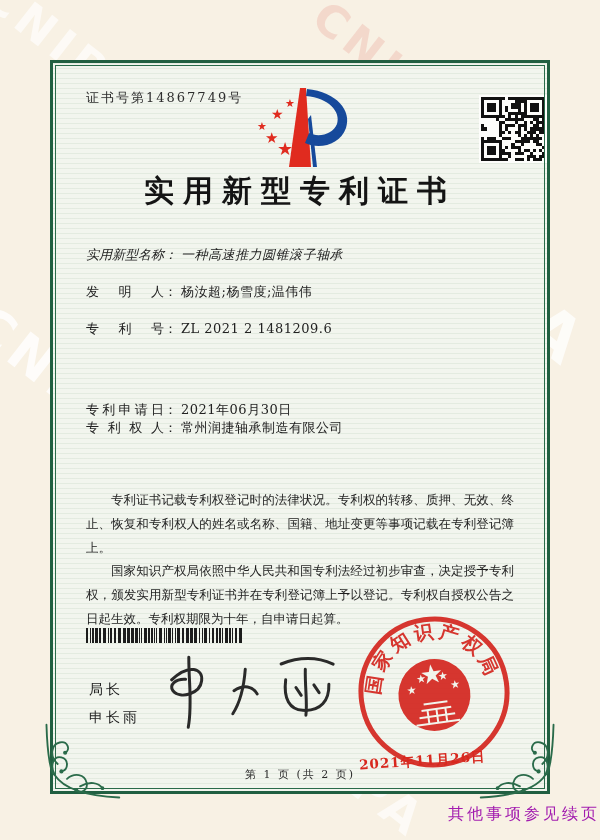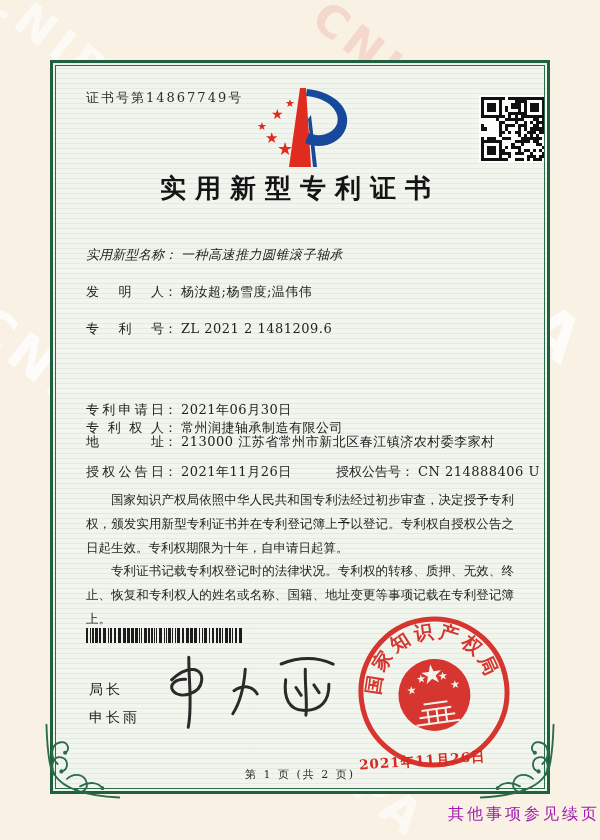--- a/index.html
+++ b/index.html
@@ -24,21 +24,21 @@
 
   .orn{position:absolute;width:84px;height:84px;z-index:3;}
   .orn-bl{left:-14px;bottom:-14px;}
   .orn-br{right:-14px;bottom:-14px;transform:scaleX(-1);}
 
   
   .cert-no{position:absolute;left:33px;top:26px;font-size:13px;letter-spacing:2px;color:#2e2e2e;}
   .logo{position:absolute;left:198px;top:22px;width:104px;height:86px;}
   .qr{position:absolute;left:426px;top:32px;width:64px;height:64px;background:#fdfdfb;padding:2px;}
   .qr svg{width:100%;height:100%;display:block;}
-  .title{position:absolute;left:0;right:0;top:108px;text-align:center;font-size:26px;
+  .title{position:absolute;left:0;right:0;top:108px;text-align:center;font-size:30px;
          font-weight:bold;letter-spacing:9px;color:#141414;}
 
   
   .frow{position:absolute;left:33px;right:33px;font-size:13px;color:#262626;white-space:nowrap;}
   .flabel{display:inline-block;width:78px;text-align:justify;text-align-last:justify;
           vertical-align:top;color:#222;}
   .fcolon{display:inline-block;margin-right:4px;color:#222;}
   .fvalue{color:#222;letter-spacing:0.5px;}
   .r0{top:183px;font-style:italic;} .r1{top:220px;} .r2{top:257px;} .r3{top:294px;margin-top:44px;}
   .r4{top:332px;margin-top:24px;} .r5{top:370px;} .r6{top:400px;}
@@ -386,35 +386,24 @@
     </div>
     <div class="frow r2">
       <span class="flabel">专利号</span><span class="fcolon">：</span><span class="fvalue">ZL 2021 2 1481209.6</span>
     </div>
     <div class="frow r3">
       <span class="flabel">专利申请日</span><span class="fcolon">：</span><span class="fvalue">2021年06月30日</span>
     </div>
     <div class="frow r4">
       <span class="flabel">专利权人</span><span class="fcolon">：</span><span class="fvalue">常州润捷轴承制造有限公司</span>
     </div>
-    <div class="frow r5">
-      <span class="flabel">地址</span><span class="fcolon">：</span><span class="fvalue">213000 江苏省常州市新北区春江镇济农村委李家村</span>
-    </div>
-    <div class="frow r6 frow-rel">
-      <span>
-        <span class="flabel">授权公告日</span><span class="fcolon">：</span><span class="fvalue">2021年11月26日</span>
-      </span>
-      <span class="fcol-right">
-        <span>授权公告号</span><span class="fcolon">：</span><span class="fvalue">CN 214888406 U</span>
-      </span>
-    </div>
 
     <div class="paras">
+      <p>专利证书记载专利权登记时的法律状况。专利权的转移、质押、无效、终止、恢复和专利权人的姓名或名称、国籍、地址变更等事项记载在专利登记簿上。</p>
       <p>国家知识产权局依照中华人民共和国专利法经过初步审查，决定授予专利权，颁发实用新型专利证书并在专利登记簿上予以登记。专利权自授权公告之日起生效。专利权期限为十年，自申请日起算。</p>
-      <p>专利证书记载专利权登记时的法律状况。专利权的转移、质押、无效、终止、恢复和专利权人的姓名或名称、国籍、地址变更等事项记载在专利登记簿上。</p>
     </div>
 
     <div class="barcode">
         <span style="width:2px;margin-right:2px"></span>
         <span style="width:1px;margin-right:1px"></span>
         <span style="width:2px;margin-right:1px"></span>
         <span style="width:3px;margin-right:1px"></span>
         <span style="width:2px;margin-right:2px"></span>
         <span style="width:3px;margin-right:2px"></span>
         <span style="width:1px;margin-right:1px"></span>

